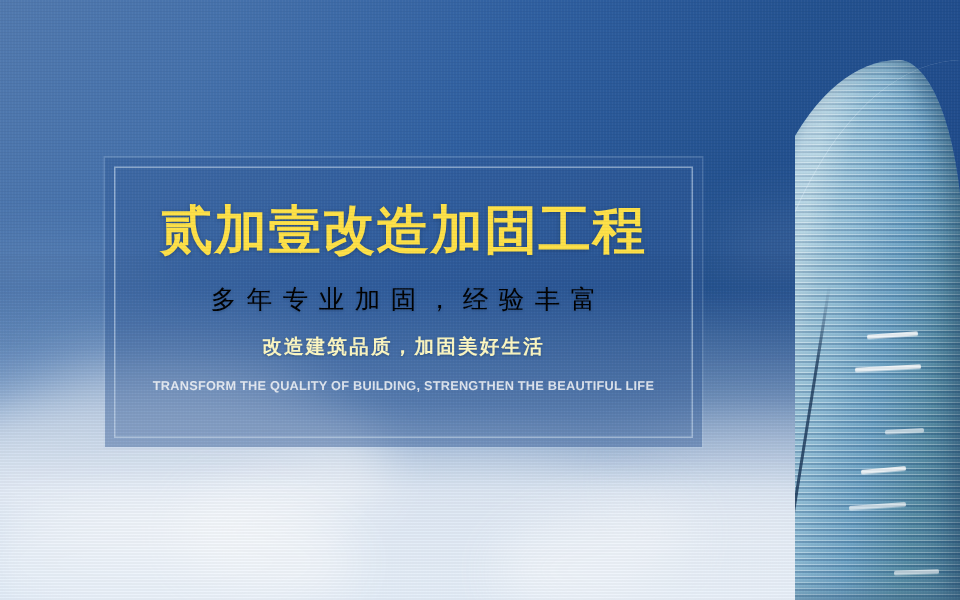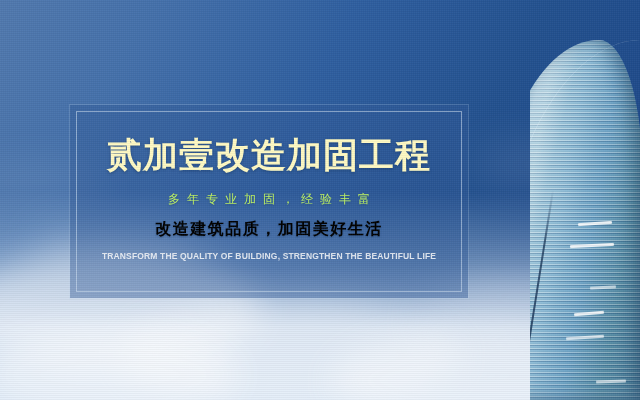--- a/index.html
+++ b/index.html
@@ -114,35 +114,35 @@
     border:1px solid rgba(214,230,246,.55);
   }
   .panel-content{
     position:absolute;inset:0;
     display:flex;flex-direction:column;
     align-items:center;justify-content:center;
     text-align:center;
   }
 
   .headline{
-    font-size:35px;font-weight:700;color:#fef9c3;
+    font-size:35px;font-weight:700;color:#fde047;
     letter-spacing:1px;line-height:1;
     margin:0 0 20px 0;
     text-shadow:0 1px 3px rgba(15,45,85,.45);
     font-family:"DejaVu Sans","Liberation Sans",sans-serif;
   }
   .subline{
-    font-size:12px;font-weight:400;color:#bef264;
+    font-size:17px;font-weight:400;color:#000000;
     letter-spacing:7px;line-height:1;
     margin:0 0 16px 7px;
     text-shadow:0 1px 2px rgba(15,45,85,.35);
     font-family:"DejaVu Sans","Liberation Sans",sans-serif;
   }
   .tagline{
-    font-size:16px;font-weight:700;color:#000000;
+    font-size:13px;font-weight:700;color:#fef9c3;
     letter-spacing:1.5px;line-height:1;
     margin:0 0 11px 0;
     text-shadow:0 1px 2px rgba(15,45,85,.4);
     font-family:"DejaVu Sans","Liberation Sans",sans-serif;
   }
   .english{
     font-size:8.5px;font-weight:700;color:rgba(255,255,255,.82);
     letter-spacing:.15px;line-height:1;margin:4px;
     font-family:"Liberation Sans","DejaVu Sans",sans-serif;
   }

